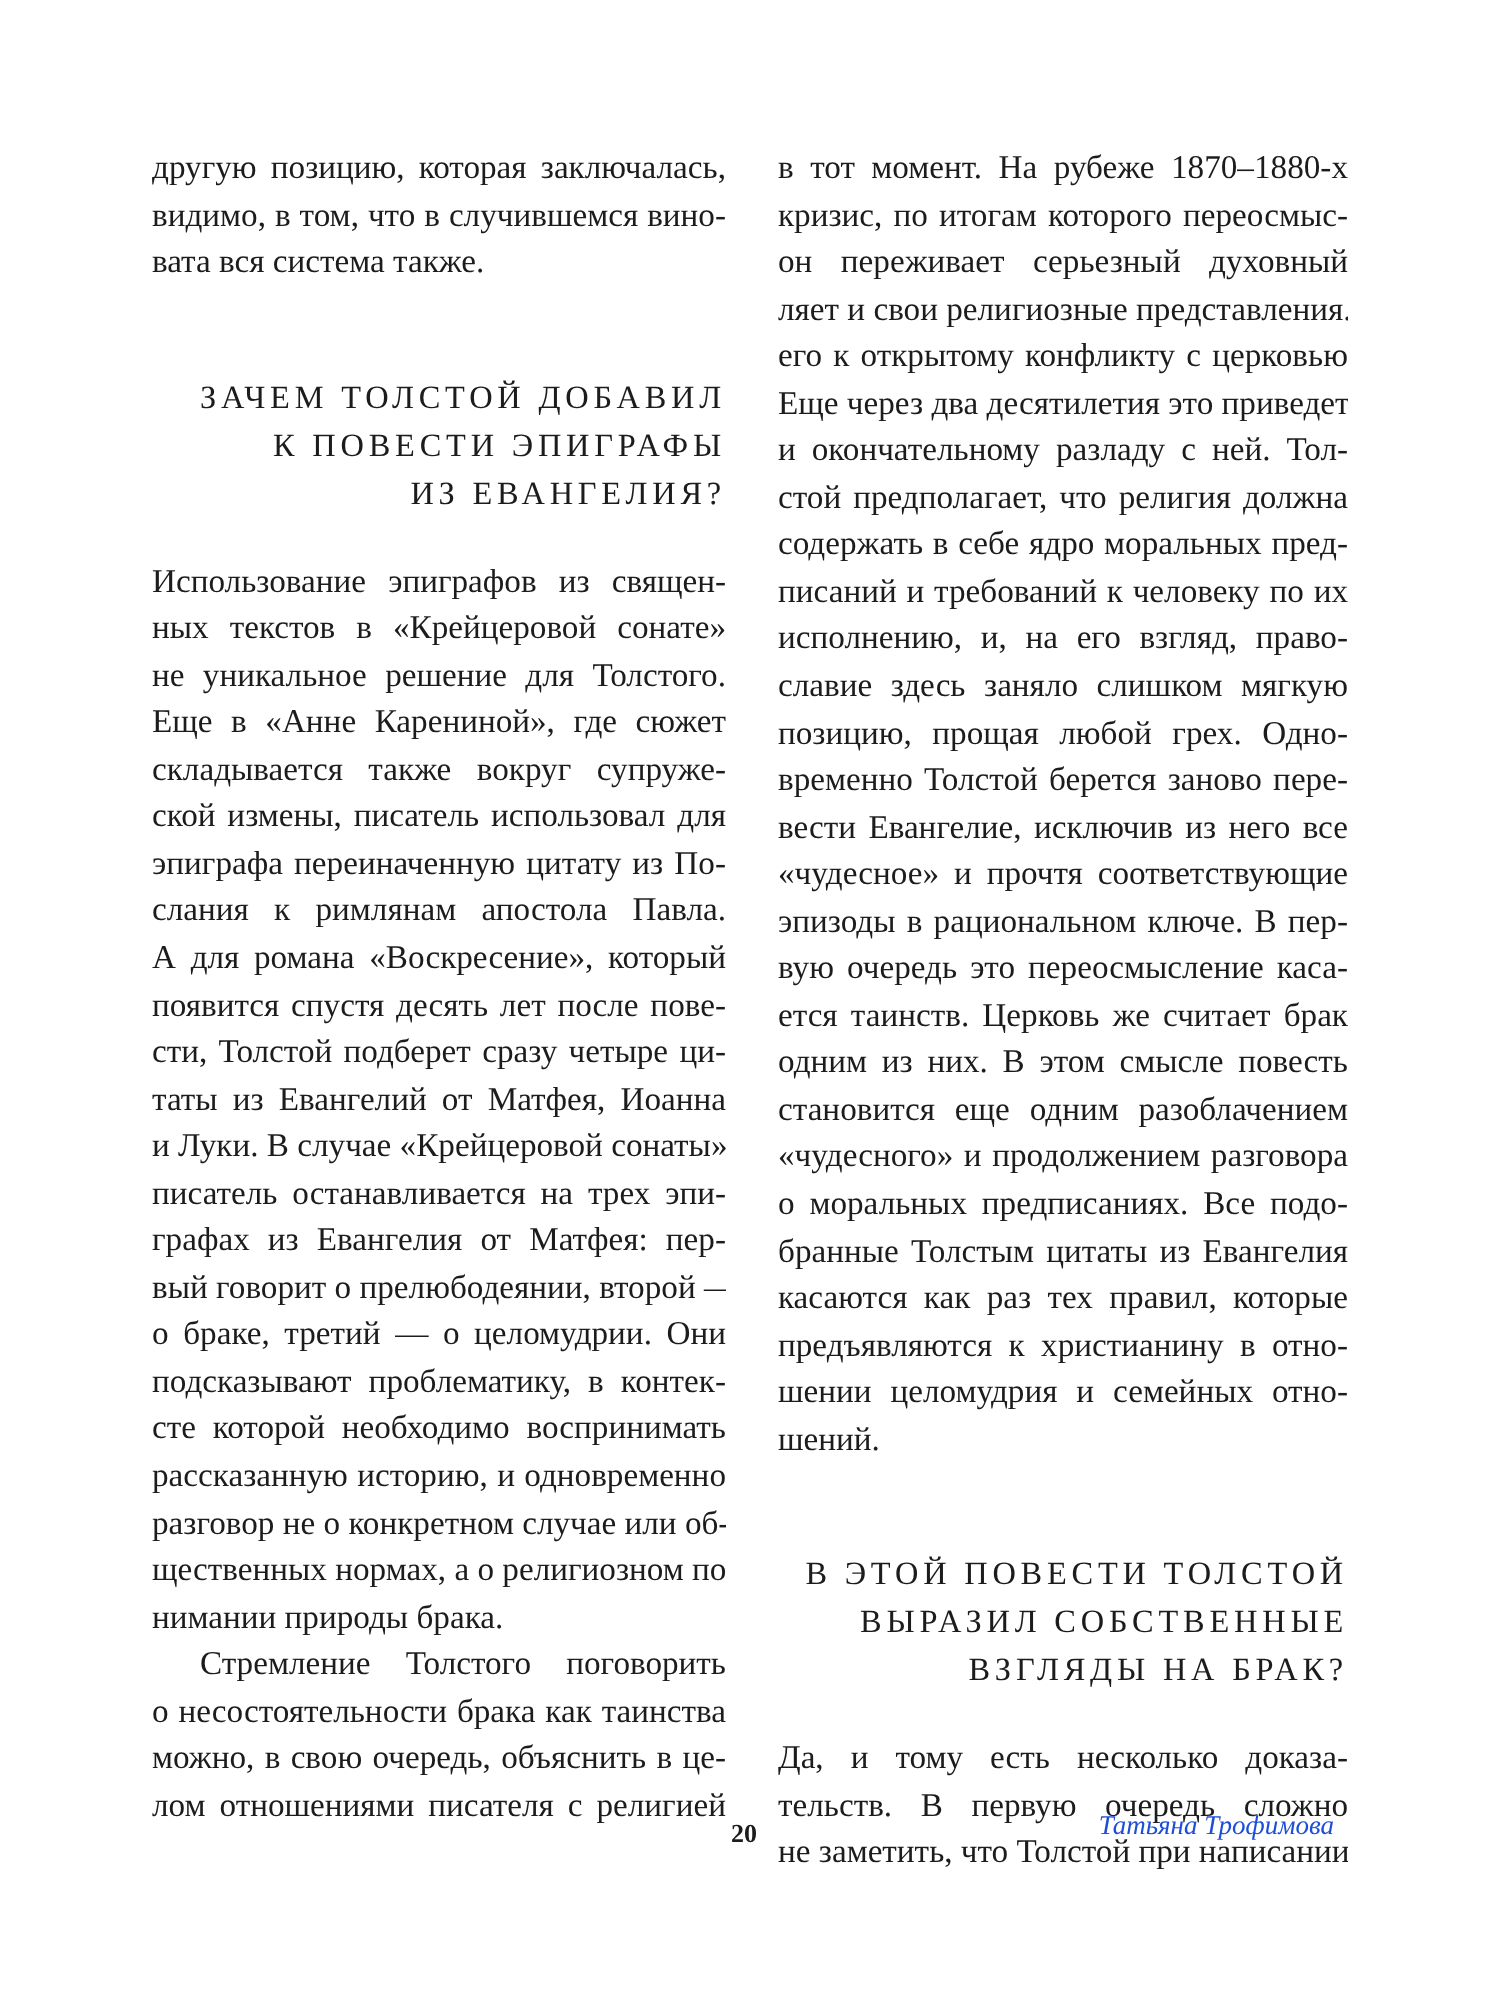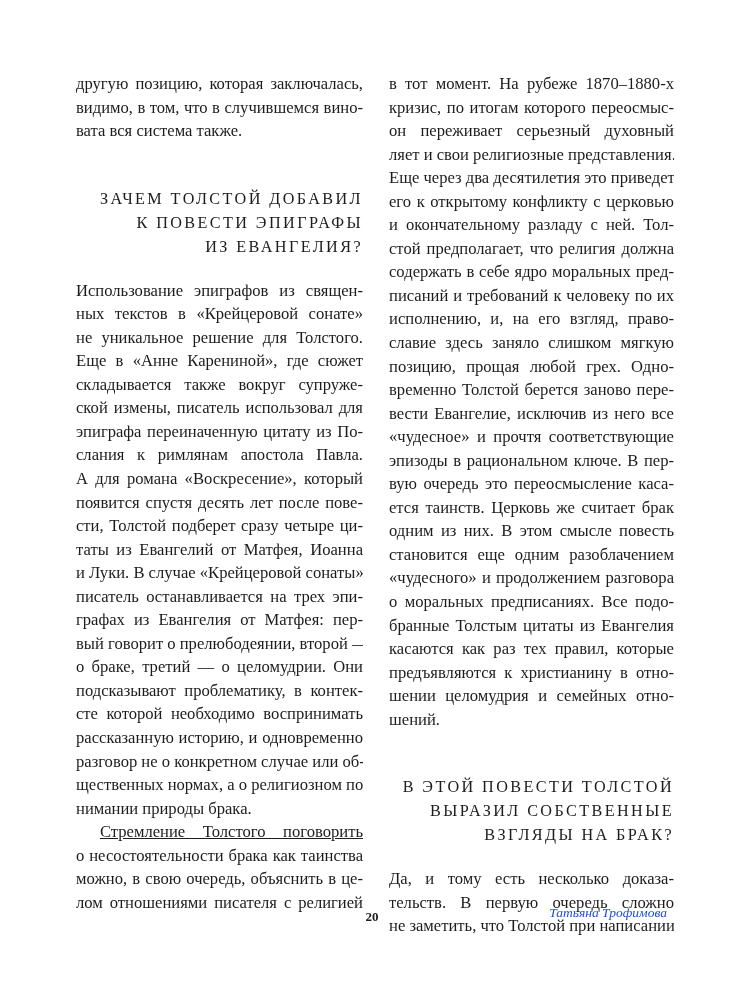--- a/index.html
+++ b/index.html
@@ -37,21 +37,20 @@
       white-space: nowrap;
       text-align: justify;
       text-align-last: justify;
       overflow: hidden;
     }
     .line.last {
       text-align-last: left;
     }
     .line.indent {
       padding-left: 24px;
-      text-decoration: underline;
     }
     .heading {
       display: block;
       text-align: right;
       font-size: 16.2px;
       letter-spacing: 2.4px;
       line-height: 24px;
       height: 24px;
       white-space: nowrap;
       text-transform: uppercase;
@@ -135,22 +134,22 @@
     </div>
   </div>
 
   <div class="column col-right">
 
     <div class="block">
       <span class="line">в тот момент. На рубеже 1870–1880-х</span>
       <span class="line">кризис, по итогам которого переосмыс-</span>
       <span class="line">он переживает серьезный духовный</span>
       <span class="line">ляет и свои религиозные представления.</span>
+      <span class="line">его к открытому конфликту с церковью</span>
       <span class="line">Еще через два десятилетия это приведет</span>
-      <span class="line">его к открытому конфликту с церковью</span>
       <span class="line">и окончательному разладу с ней. Тол-</span>
       <span class="line">стой предполагает, что религия должна</span>
       <span class="line">содержать в себе ядро моральных пред-</span>
       <span class="line">писаний и требований к человеку по их</span>
       <span class="line">исполнению, и, на его взгляд, право-</span>
       <span class="line">славие здесь заняло слишком мягкую</span>
       <span class="line">позицию, прощая любой грех. Одно-</span>
       <span class="line">временно Толстой берется заново пере-</span>
       <span class="line">вести Евангелие, исключив из него все</span>
       <span class="line">«чудесное» и прочтя соответствующие</span>

